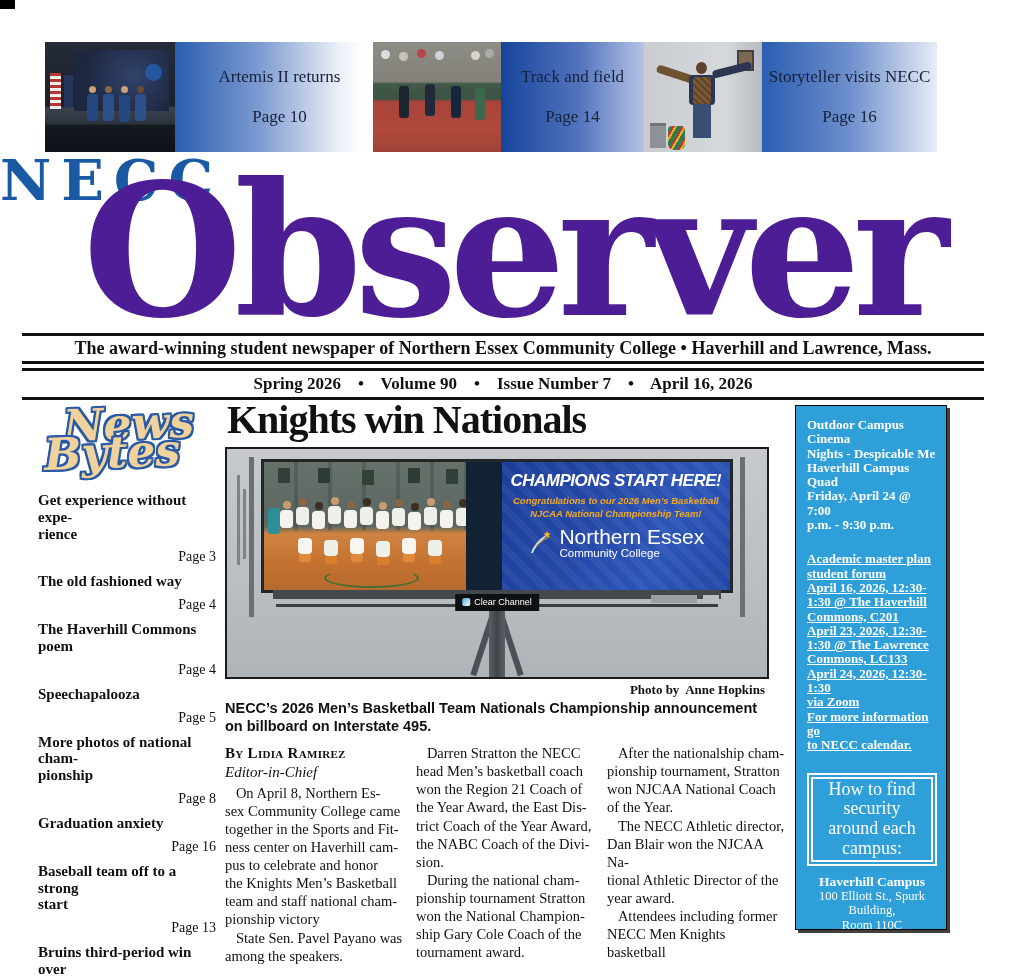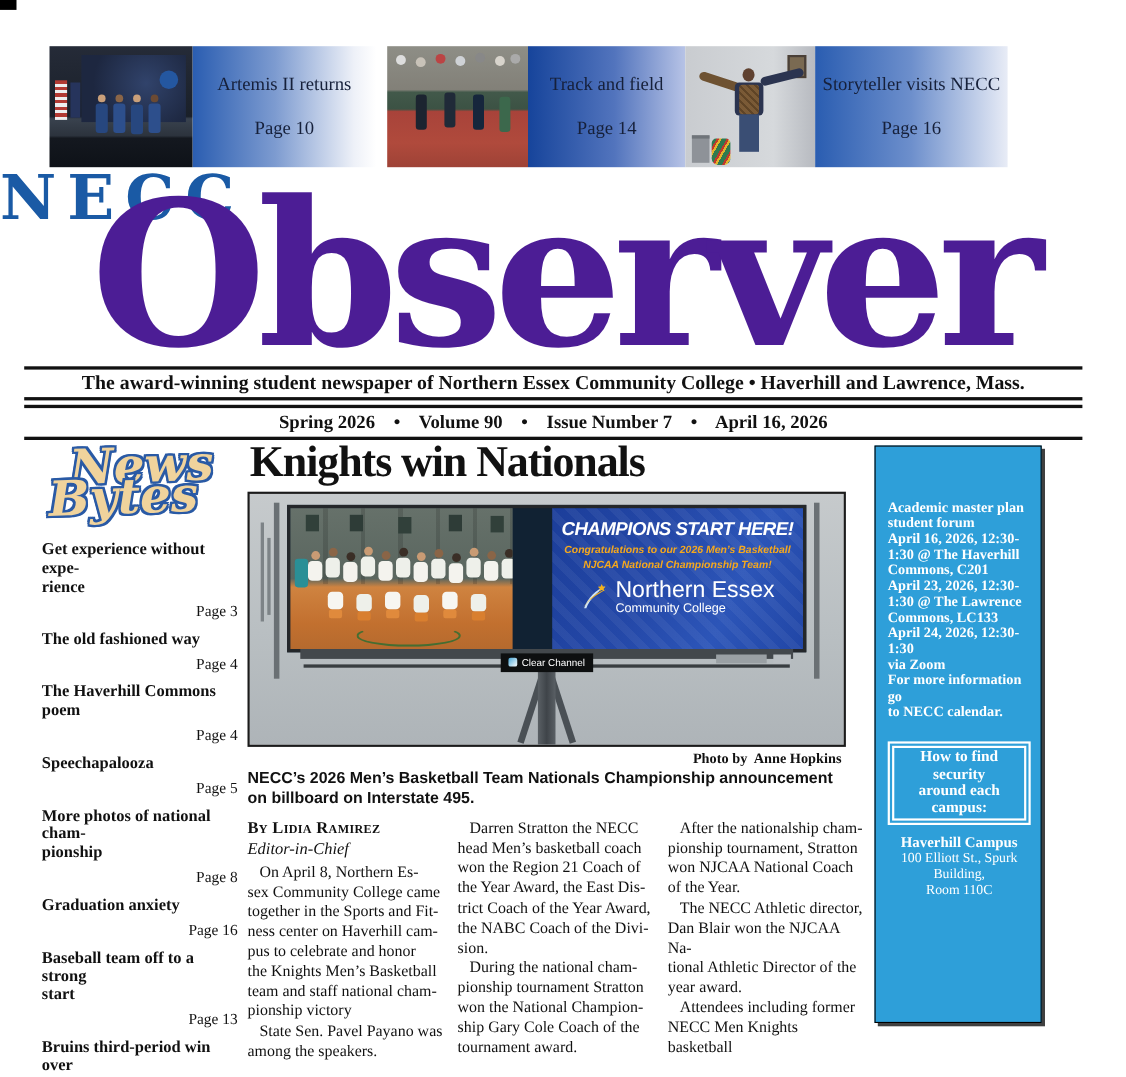--- a/index.html
+++ b/index.html
@@ -6,21 +6,21 @@
   .page{position:relative;width:1024px;height:979px;background:#fff;overflow:hidden;
         font-family:"Liberation Serif",serif;color:#111;}
   .corner-mark{position:absolute;top:0;left:0;width:15px;height:9px;background:#000;}
 
   
   .teasers{position:absolute;top:42px;left:45px;height:110px;display:flex;}
   .tz-photo{height:110px;position:relative;overflow:hidden;flex:none;}
   .tz-box{height:110px;flex:none;display:flex;flex-direction:column;justify-content:center;
           align-items:center;gap:20px;font-size:17px;color:#16203a;}
   .tz-box .tz-label,.tz-box .tz-page{white-space:pre;}
-  .g1{width:167px;background:linear-gradient(90deg,#2a5db1 0%,#7d9bd0 45%,#eef1f8 88%,#fff 100%);}
+  .g1{width:167px;background:linear-gradient(90deg,#2a5db1 0%,#7d9bd0 45%,#eef1f8 88%,#fff 100%);padding-left:21px;}
   .g2{width:143px;background:linear-gradient(90deg,#16449b 0%,#5274bd 55%,#b7c3e6 100%);}
   .g3{width:175px;background:linear-gradient(90deg,#2a5db1 0%,#6d8fcc 50%,#e8ecf6 100%);}
   .ph1{width:130px;background:linear-gradient(180deg,#252b38 0%,#1a2029 58%,#39424e 60%,#2c333d 74%,#14181f 76%,#0e1218 100%);}
   .ph1 .screen{position:absolute;left:22%;top:7%;right:5%;height:56%;
        background:radial-gradient(circle at 62% 42%,#31436b 0%,#1d2740 70%);}
   .ph1 .flag{position:absolute;left:5px;top:28%;width:11px;height:36px;
        background:repeating-linear-gradient(180deg,#b23a33 0 3px,#eee 3px 6px);}
   .ph1 .flag2{position:absolute;left:19px;top:30%;width:9px;height:32px;background:#26345c;}
   .ph1 .suit{position:absolute;left:42px;top:52px;width:11px;height:27px;border-radius:3px;background:#27477f;
        box-shadow:16px 0 0 #2d4f8c,32px 1px 0 #27477f,48px 0 0 #2d4f8c;}
@@ -137,25 +137,25 @@
   .byline{font-weight:bold;font-size:15px;font-variant:small-caps;letter-spacing:0.3px;}
   .byrole{font-style:italic;font-size:15px;margin-bottom:2px;}
 
   
   .happening{position:absolute;top:405px;left:795px;width:152px;height:525px;box-sizing:border-box;
        background:#2e9fd9;border:1px solid #000;box-shadow:3px 3px 0 rgba(0,0,0,0.75);
        padding:12px 9px 0 11px;color:#fff;}
   .wh-title{font-family:"DejaVu Serif",serif;font-weight:bold;font-size:22px;line-height:1.18;
        white-space:pre-line;margin-bottom:14px;}
   .wh-event{font-weight:bold;font-size:13px;line-height:1.1;white-space:pre-line;}
-  .wh-event.e2{margin-top:36px;}
+  .wh-event.e2{margin-top:20px;text-decoration:underline;}
   .sec-box{margin-top:20px;}
   .sec-hd-outer{border:2px solid #fff;padding:2px;}
-  .sec-hd-inner{border:2px solid #fff;padding:1px 10px;text-align:center;font-weight:bold;
-       font-size:14px;line-height:1.1;white-space:pre-line;}
+  .sec-hd-inner{border:2px solid #fff;padding:1px 10px;text-align:center;font-weight:normal;
+       font-size:18px;line-height:1.1;white-space:pre-line;}
   .sec-body{margin-top:8px;text-align:center;font-size:12.5px;line-height:1.14;}
   .sec-name{font-weight:bold;font-size:13.5px;}
   .sec-addr{white-space:pre-line;}
 </style>
 </head>
 <body>
 
 <div class="page">
 
   <div class="corner-mark"></div>
@@ -346,20 +346,25 @@
 tional Athletic Director of the
 year award.
    Attendees including former
 NECC Men Knights basketball</div>
 
       </div>
     </div>
   </div>
 
   <div class="happening">
+    <div class="wh-event">Outdoor Campus Cinema
+Nights - Despicable Me
+Haverhill Campus Quad
+Friday, April 24 @ 7:00
+p.m. - 9:30 p.m.</div>
     <div class="wh-event e2">Academic master plan
 student forum
 April 16, 2026, 12:30-
 1:30 @ The Haverhill
 Commons, C201
 April 23, 2026, 12:30-
 1:30 @ The Lawrence
 Commons, LC133
 April 24, 2026, 12:30-1:30
 via Zoom

